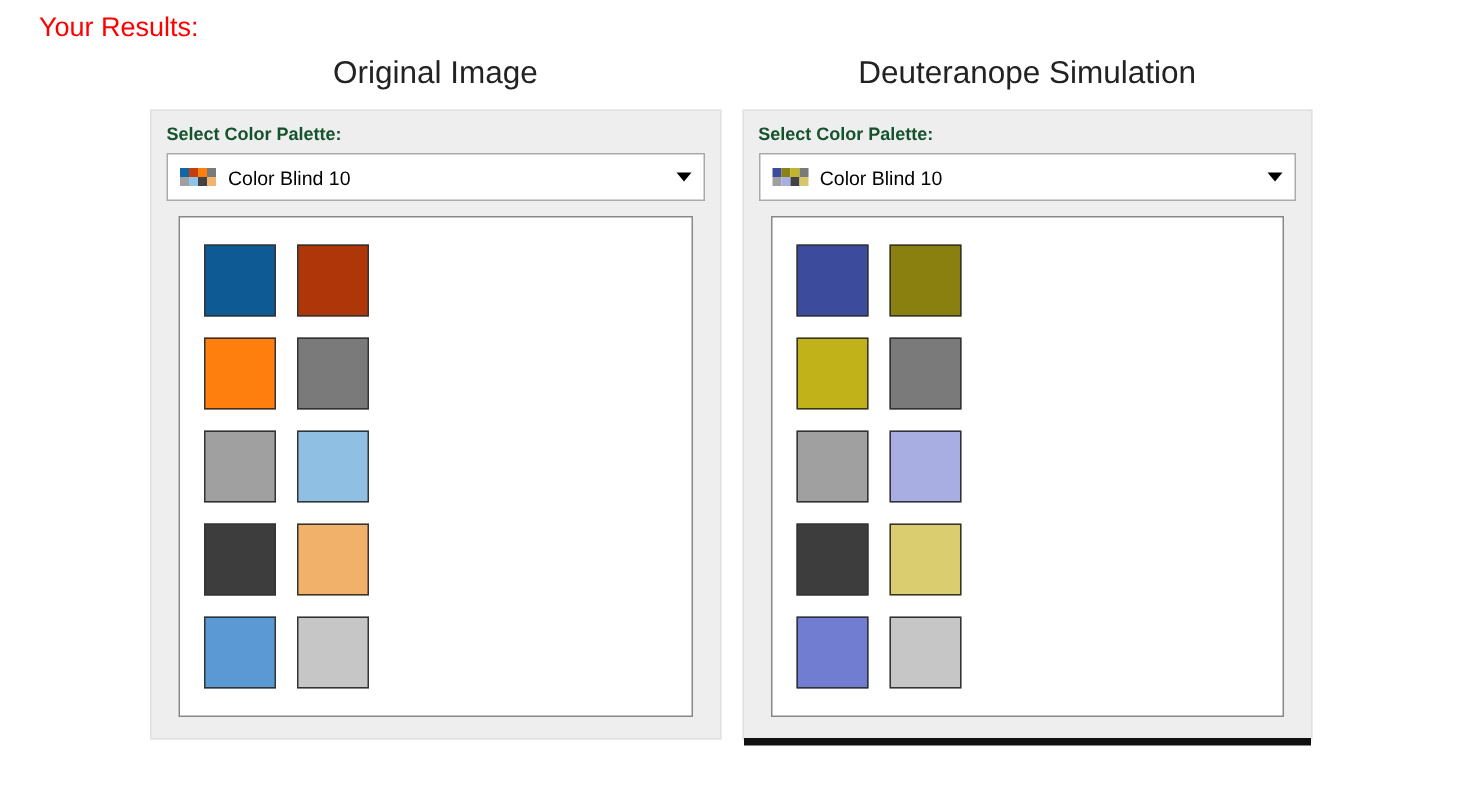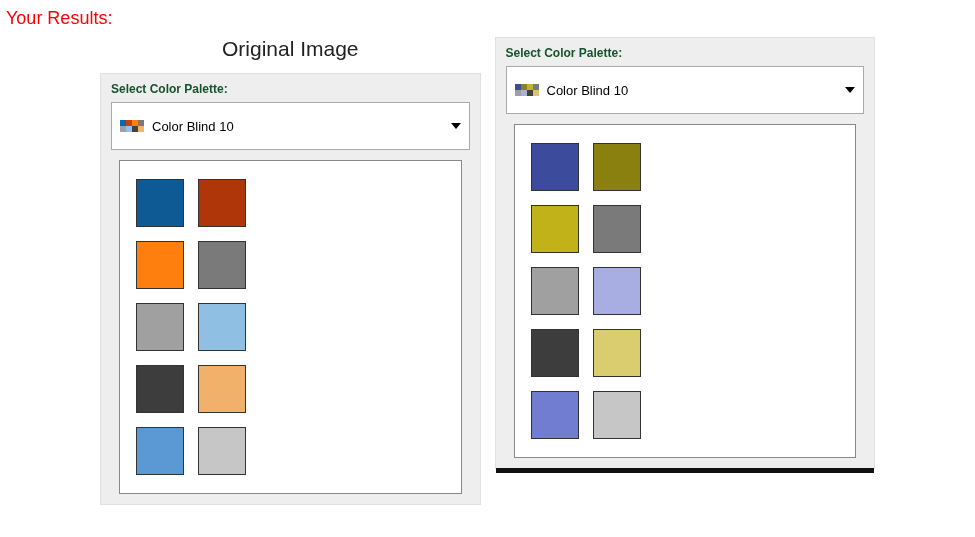--- a/index.html
+++ b/index.html
@@ -6,21 +6,21 @@
     body {
       font-family: Verdana, Arial, sans-serif;
       background: #fff;
       width: 975px;
       height: 537px;
       position: relative;
     }
     .results-label {
       color: #ff0000;
       font-size: 18px;
-      padding: 8px 6px;
+      padding: 8px 26px;
     }
     .panels {
       display: flex;
       gap: 14px;
       padding: 0 100px;
     }
     .panel-wrap {
       flex: 1;
     }
     .panel-title {
@@ -46,21 +46,21 @@
     }
     .select-label {
       font-size: 12px;
       font-weight: bold;
       color: #14532d;
       margin-bottom: 6px;
     }
     .dropdown {
       background: #fff;
       border: 1px solid #aaa;
-      height: 48px;
+      height: 32px;
       display: flex;
       align-items: center;
       padding: 0 8px;
       cursor: pointer;
       position: relative;
     }
     .dropdown .mini-swatch-row {
       display: flex;
       flex-wrap: wrap;
       width: 24px;
@@ -136,20 +136,21 @@
             <div class="swatch" style="background: rgb(61, 61, 61);"></div>
             <div class="swatch" style="background: rgb(242, 177, 106);"></div>
             <div class="swatch" style="background: rgb(91, 153, 212);"></div>
             <div class="swatch" style="background: rgb(198, 198, 198);"></div>
           </div>
       </div>
     </div>
   </div>
 
   <div class="panel-wrap">
+    <div class="panel-title">Deuteranope Simulation</div>
     <div class="panel shadow">
       <div class="select-label">Select Color Palette:</div>
       <div class="dropdown">
         <div class="mini-swatch-row" id="mini-deut">
             <div class="ms" style="background: rgb(60, 75, 156);"></div>
             <div class="ms" style="background: rgb(138, 130, 21);"></div>
             <div class="ms" style="background: rgb(193, 180, 42);"></div>
             <div class="ms" style="background: rgb(122, 122, 122);"></div>
             <div class="ms" style="background: rgb(160, 160, 160);"></div>
             <div class="ms" style="background: rgb(168, 176, 224);"></div>

